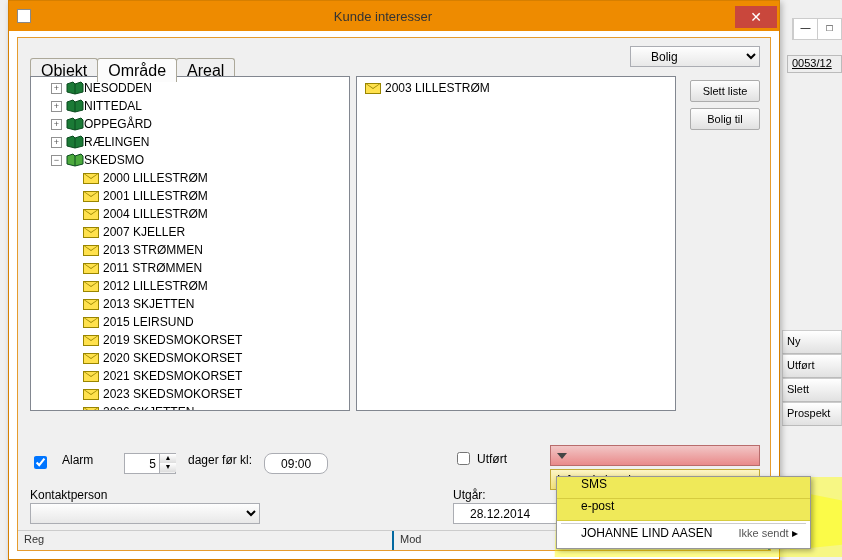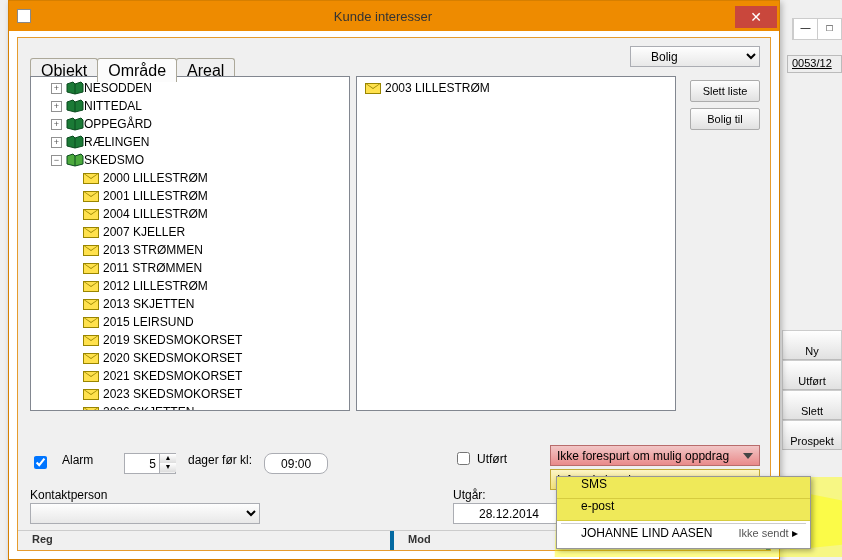--- a/index.html
+++ b/index.html
@@ -1,19 +1,19 @@
 <!DOCTYPE html>
 <html><head>
 <meta charset="utf-8">
 <style>
   * { box-sizing: border-box; font-family: "Segoe UI", Tahoma, sans-serif; font-size: 12px; }
   body { margin: 0; background: #f0f0f0; width: 842px; height: 560px; overflow: hidden; position: relative; }
   .bg-tab { position:absolute; right:0; top:55px; width:55px; height:18px; border:1px solid #bbb; font-size:11px; padding:1px 4px; background:#eee;text-decoration:underline;}
   .bg-btn-col { position:absolute; right:0; top:330px; width:60px; }
-  .bg-btn { height:24px; border:1px solid #ccc; background:linear-gradient(#fff,#e1e1e1); text-align:center; padding:14px 4px; font-size:11px; border-bottom:1px solid #bbb;}
+  .bg-btn { height:24px; border:1px solid #ccc; background:linear-gradient(#fff,#e1e1e1); padding:4px 4px; font-size:11px; border-bottom:1px solid #bbb;}
   .bg-title-minmax { position:absolute; top:18px; right:0; width:50px; height:22px; border:1px solid #ccc; display:flex; background:#fff;}
   .bg-title-minmax div{flex:1;text-align:center;border-left:1px solid #ccc;font-size:10px;padding-top:3px;}
 
   .window { position: absolute; left: 8px; top: 0; width: 772px; height: 560px; border: 1px solid #d67f00; background: #fff; box-shadow: 2px 2px 6px rgba(0,0,0,.25); }
   .titlebar { height: 30px; background: #ee8b00; display: flex; align-items: center; color: #000; position: relative; }
   .title-icon { width:14px; height:14px; background:#fff; border:1px solid #888; margin-left:8px;}
   .title-text { flex:1; text-align:center; font-size:13px; color:#333;}
   .title-close { width:42px; height:22px; background:#c9473c; color:#fff; display:flex;align-items:center;justify-content:center; margin-right:2px; margin-top:2px; font-size:14px;}
 
   .inner { position:absolute; left:8px; top:36px; right:8px; bottom:8px; border:1px solid #e69c2e; background:#f0f0f0; }
@@ -45,24 +45,24 @@
   .spin .spbtns{display:flex;flex-direction:column;border-left:1px solid #abadb3;}
   .spin .spbtns div{height:9px;width:16px;font-size:7px;text-align:center;line-height:8px;background:linear-gradient(#fff,#ddd);}
 
   .bigred { position:absolute; right:10px; bottom:84px; width:210px; height:21px; background:linear-gradient(#f2c6c6,#e98a8a); border:1px solid #b86c6c; display:flex;align-items:center;padding:0 6px; justify-content:space-between;}
   .bigyellow { position:absolute; right:10px; bottom:60px; width:210px; height:21px; background:linear-gradient(#fcf4c5,#f2e27a); border:1px solid #c2a939; display:flex;align-items:center;padding:0 6px; justify-content:space-between;}
   .drop-arrow { width:0;height:0;border-left:5px solid transparent;border-right:5px solid transparent;border-top:6px solid #444;}
 
   .kontakt-lbl{position:absolute;left:12px;bottom:48px;}
   .kontakt-sel{position:absolute;left:12px;bottom:26px;width:230px;}
   .utgar-lbl{position:absolute;left:435px;bottom:48px;}
-  .utgar-inp{position:absolute;left:435px;bottom:26px;width:112px;text-align:center;}
+  .utgar-inp{position:absolute;left:435px;bottom:26px;width:112px;}
   .utfort-chk{position:absolute;left:435px;bottom:82px;display:flex;align-items:center;gap:4px;}
   .status-row{position:absolute;left:0;right:0;bottom:0;height:20px;border-top:1px solid #ccc;display:flex;}
-  .status-row div{flex:1;padding:2px 14px;border-right:4px solid #0369a1;font-size:11px;color:#333;font-weight:bold;}
+  .status-row div{flex:1;padding:2px 6px;border-right:2px solid #0369a1;font-size:11px;color:#333;}
 
   .popup { position:absolute; left:556px; top:476px; width:255px; background:#fff; border:1px solid #979797; box-shadow:2px 2px 5px rgba(0,0,0,.3); z-index:50;}
   .popup .hl{background:#efe959; border-bottom:1px solid #d6cc3f;}
   .popup-row{height:22px;display:flex;padding:0 8px 0 24px;font-size:12px;position:relative;}
   .popup-sep{height:0;border-top:1px solid #ccc;margin:2px 4px;}
   .popup-row .rarr{position:absolute;right:12px;}
   .popup .sub{font-size:11px;color:#555;}
 
   .highlighter { position:absolute; left:556px; top:477px; width:290px; height:80px; background:#ffff00; opacity:.45; z-index:10; transform:skewX(-2deg);}
   .highlighter2 { position:absolute; left:790px; top:490px; width:60px; height:60px; background:#ffff00; opacity:.45; z-index:10;clip-path:polygon(0 0,100% 20%,100% 90%,0 100%);}
@@ -280,21 +280,20 @@
       <span>dager før kl:</span>
       <input type="text" style="width: 64px; border-radius: 8px;" value="09:00">
     </div>
 
     <div class="utfort-chk">
       <input type="checkbox" class="chk" style="">
       <span>Utført</span>
     </div>
 
     <div class="bigred">
-      <span>Ikke forespurt om mulig oppdrag</span>
       <span class="drop-arrow"></span>
     </div>
     <div class="bigyellow">
       <span>Informèr kunde</span>
       <span class="drop-arrow"></span>
     </div>
 
     <div class="kontakt-lbl">Kontaktperson</div>
     <select class="kontakt-sel"></select>
 

